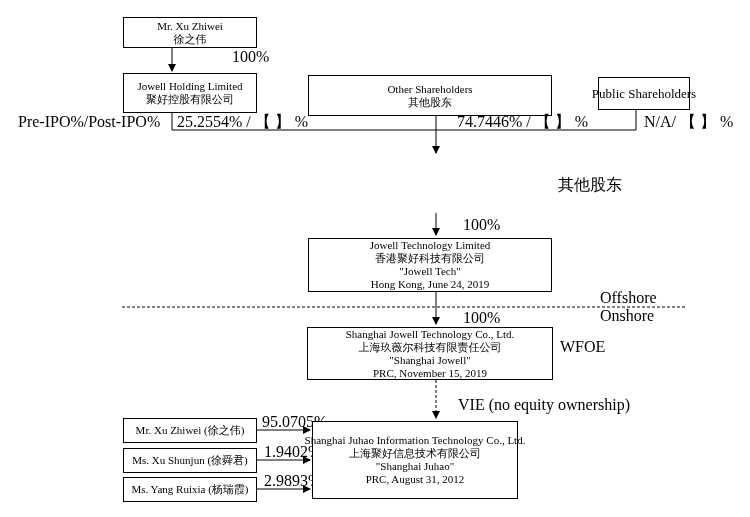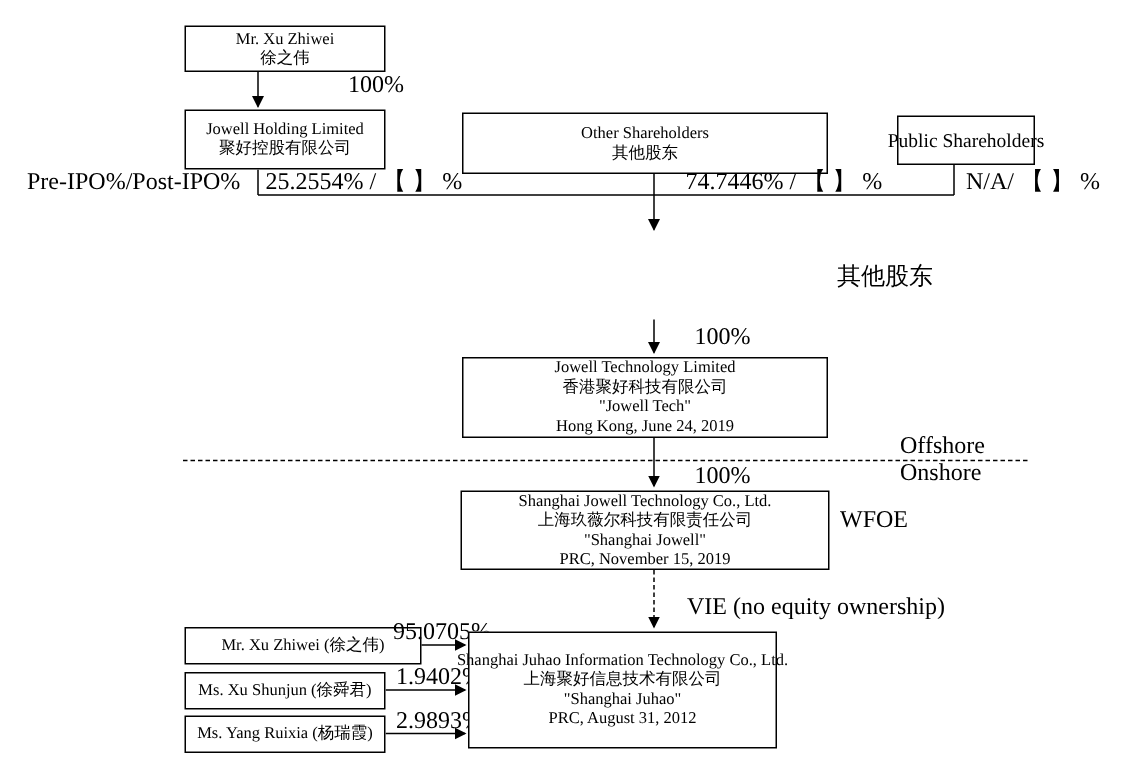--- a/index.html
+++ b/index.html
@@ -96,21 +96,21 @@
   <div class="box" style="left:307px;top:327px;width:246px;height:53px">
     <div>Shanghai Jowell Technology Co., Ltd.</div>
     <div>上海玖薇尔科技有限责任公司</div>
     <div>"Shanghai Jowell"</div>
     <div>PRC, November 15, 2019</div>
   </div>
   <div class="lbl" style="left:560px;top:341px">WFOE</div>
 
   <div class="lbl" style="left:458px;top:399px">VIE (no equity ownership)</div>
 
-  <div class="box" style="left:123px;top:418px;width:158px;height:25px">
+  <div class="box" style="left:123px;top:418px;width:134px;height:25px">
     <div>Mr. Xu Zhiwei (徐之伟)</div>
   </div>
   <div class="box" style="left:123px;top:477px;width:134px;height:25px">
     <div>Ms. Yang Ruixia (杨瑞霞)</div>
   </div>
   <div class="box" style="left:123px;top:448px;width:134px;height:25px">
     <div>Ms. Xu Shunjun (徐舜君)</div>
   </div>
 
   <div class="lbl" style="left:262px;top:416px">95.0705%</div>

